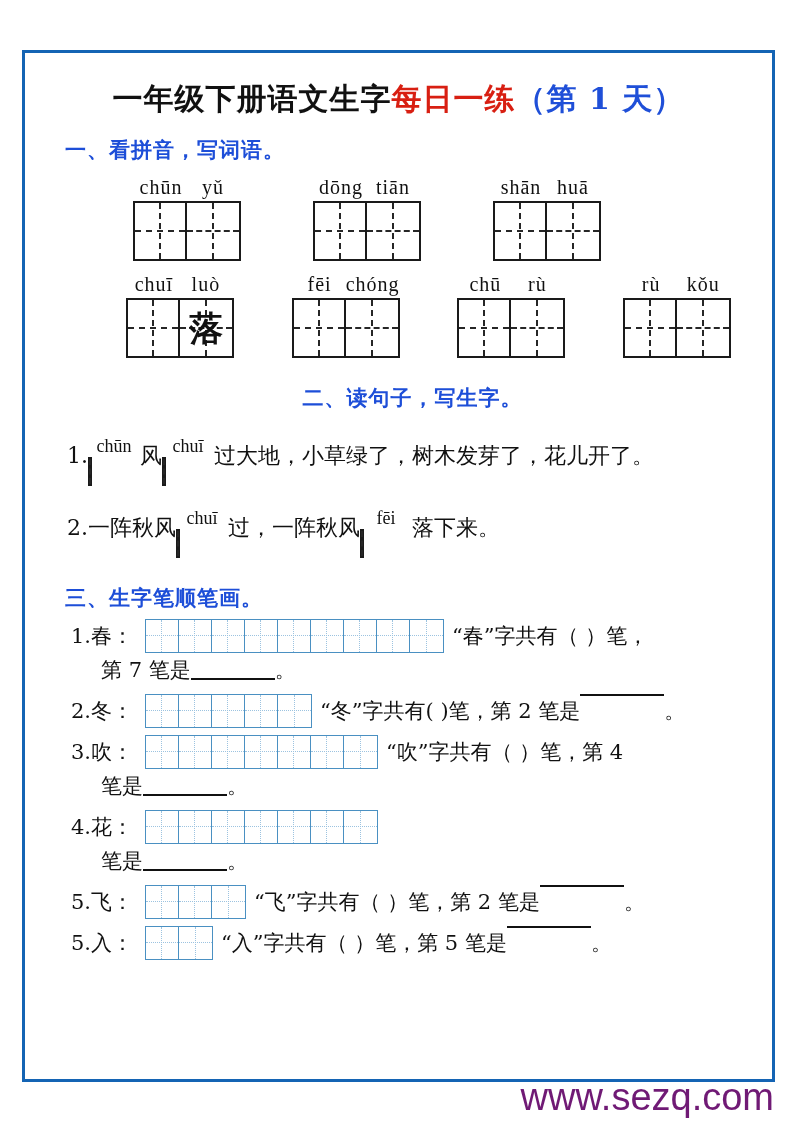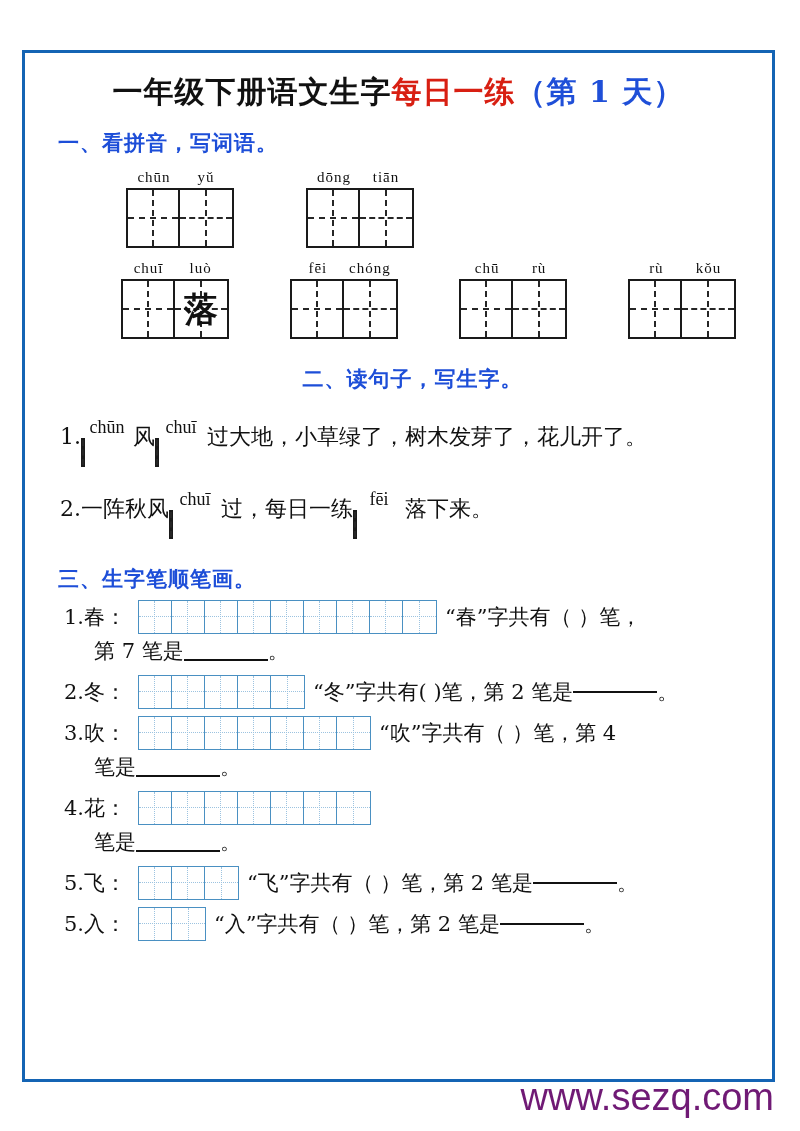--- a/index.html
+++ b/index.html
@@ -23,21 +23,21 @@
     top: 50px;
     width: 753px;
     height: 1032px;
     border: 3px solid #1464b4;
     box-sizing: border-box;
   }
 
   .inner {
     position: absolute;
     left: 0; top: 0; right: 0; bottom: 0;
-    padding: 5px;
+    padding: 12px;
   }
 
   
   #page-title {
     margin: 14px 0 0 0;
     text-align: center;
     font-family: "DejaVu Serif", "Liberation Serif", serif;
     font-size: 30px;
     font-weight: bold;
     letter-spacing: 1px;
@@ -65,21 +65,21 @@
     margin-top: 12px;
   }
   .py-group {
     width: 180px;
     display: flex;
     flex-direction: column;
     align-items: center;
   }
   .py-text {
     font-family: "Liberation Serif", "DejaVu Serif", serif;
-    font-size: 15px;
+    font-size: 20px;
     letter-spacing: 1px;
     margin-bottom: 2px;
     white-space: nowrap;
   }
   .py-text .sy { display: inline-block; width: 52px; text-align: center; }
 
   .tzg {
     display: flex;
     border: 2px solid #1a1a1a;
     box-sizing: border-box;
@@ -176,21 +176,21 @@
   
   .stroke-item {
     margin-left: 34px;
     margin-top: 7px;
     font-family: "DejaVu Serif", "Liberation Serif", serif;
     font-size: 21px;
     line-height: 34px;
   }
   .stroke-line1 {
     display: flex;
-    align-items: center;
+    align-items: flex-start;
     white-space: nowrap;
   }
   .stroke-line2 {
     margin-left: 30px;
     white-space: nowrap;
   }
   .si-label { margin-right: 4px; }
 
   .bgrid {
     display: flex;
@@ -257,20 +257,27 @@
         <div class="py-row">
           <div class="py-group">
             <div class="py-text"><span class="sy">chūn</span><span class="sy">yǔ</span></div>
             <div class="tzg">
               <div class="cell"></div>
               <div class="cell"></div>
             </div>
           </div>
           <div class="py-group">
             <div class="py-text"><span class="sy">dōng</span><span class="sy">tiān</span></div>
+            <div class="tzg">
+              <div class="cell"></div>
+              <div class="cell"></div>
+            </div>
+          </div>
+          <div class="py-group">
+            <div class="py-text"><span class="sy">shān</span><span class="sy">huā</span></div>
             <div class="tzg">
               <div class="cell"></div>
               <div class="cell"></div>
             </div>
           </div>
         </div>
         <div class="py-row">
           <div class="py-group">
             <div class="py-text"><span class="sy">chuī</span><span class="sy">luò</span></div>
             <div class="tzg">
@@ -310,21 +317,21 @@
           <span class="sent-num">1.</span>
           <span class="inline-box"><span class="lbl">chūn</span><span class="bx"></span></span>
           <span class="sent-txt">风</span>
           <span class="inline-box"><span class="lbl">chuī</span><span class="bx"></span></span>
           <span class="sent-txt">过大地，小草绿了，树木发芽了，花儿开了。</span>
         </div>
         <div class="sent-row">
           <span class="sent-num">2.</span>
           <span class="sent-txt">一阵秋风</span>
           <span class="inline-box"><span class="lbl">chuī</span><span class="bx"></span></span>
-          <span class="sent-txt">过，每日一练</span>
+          <span class="sent-txt">过，一阵秋风</span>
           <span class="inline-box"><span class="lbl">fēi</span><span class="bx"></span></span>
           <span class="sent-txt">落下来。</span>
         </div>
       </div>
 
     <div class="section-head" style="margin-top:28px;">三、生字笔顺笔画。</div>
     <div id="section-3-rows" style="margin-top:6px;">
         <div class="stroke-item">
           <div class="stroke-line1">
             <span class="si-label">1.春：</span>
@@ -402,21 +409,21 @@
             <span>。</span>
           </div>
         </div>
         <div class="stroke-item">
           <div class="stroke-line1">
             <span class="si-label">5.入：</span>
             <div class="bgrid">
               <div class="bcell"></div>
               <div class="bcell"></div>
             </div>
-            <span>“入”字共有（     ）笔，第 2 笔是</span>
+            <span>“入”字共有（     ）笔，第 5 笔是</span>
             <span class="blank-line"></span>
             <span>。</span>
           </div>
         </div>
       </div>
 
   </div>
 </div>
 
 <div id="watermark">www.sezq.com</div>

